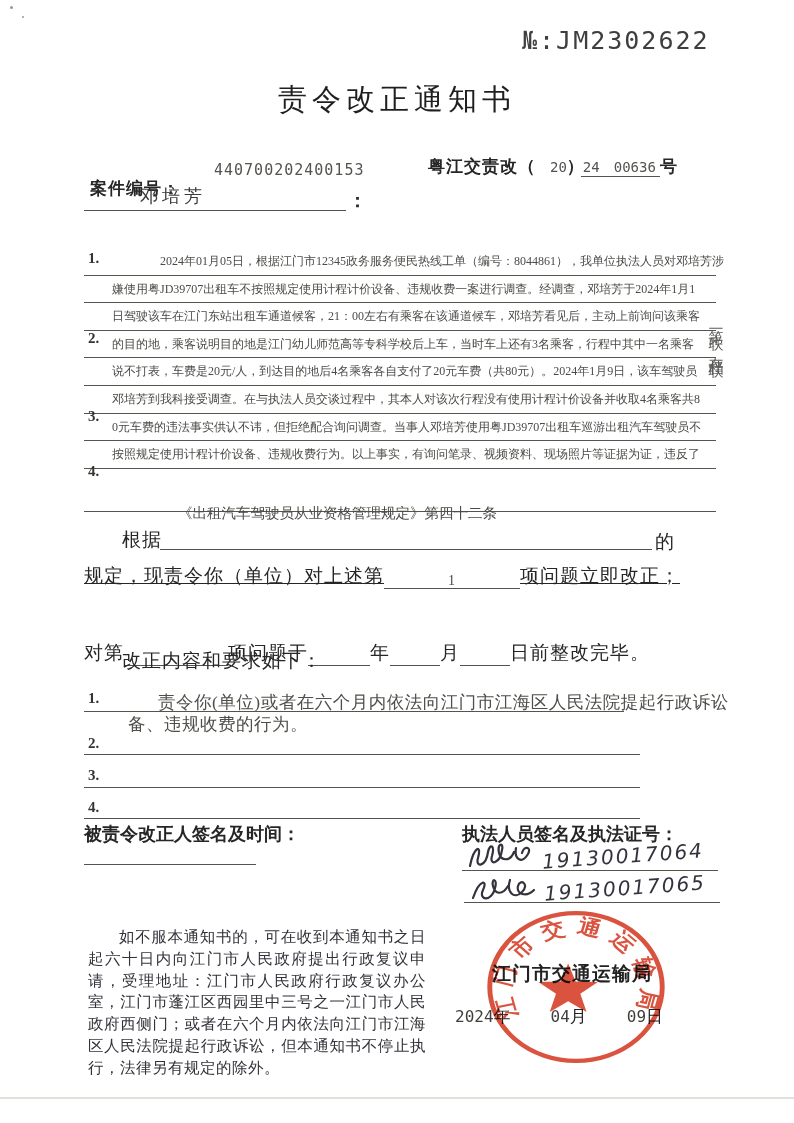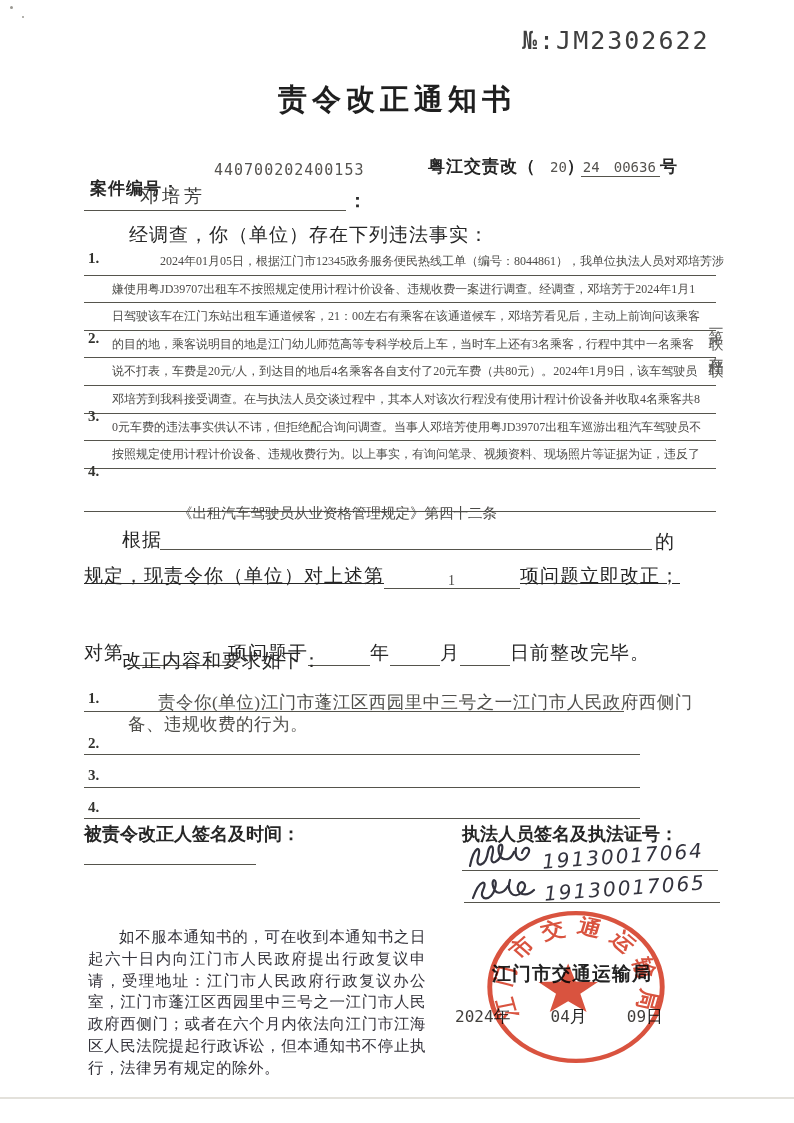--- a/index.html
+++ b/index.html
@@ -8,21 +8,21 @@
     background:#ffffff;overflow:hidden;
     font-family:"Liberation Serif","DejaVu Serif",serif;
     color:#2b2b2b;
   }
   .abs{position:absolute;}
   .mono{font-family:"DejaVu Sans Mono","Liberation Mono",monospace;}
   .typed{color:#55534f;}
   .serial{font-family:"DejaVu Sans Mono","Liberation Mono",monospace;
     font-size:25px;letter-spacing:2px;color:#3e3e3e;}
   .doc-title{width:100%;text-align:center;font-size:29px;letter-spacing:5px;
-    font-weight:700;color:#1f1f1f;}
+    font-weight:400;color:#1f1f1f;}
   .lbl{font-size:17px;font-weight:600;color:#262626;letter-spacing:1px;margin-top:20px;}
   .form-text{font-size:19px;color:#262626;letter-spacing:1px;}
   .uline{border-bottom:1.4px solid #55544c;}
   .blank{display:inline-block;border-bottom:1.4px solid #55544c;height:20px;vertical-align:bottom;}
   .vrow{height:26.6px;line-height:26.6px;border-bottom:1.4px solid #56554d;
     font-size:12px;color:#4b4a47;padding-left:28px;white-space:nowrap;overflow:visible;}
   .vrow.indent{padding-left:76px;}
   .vnum{font-size:15px;color:#33332f;font-weight:600;}
   .cnum{font-size:15px;color:#33332f;font-weight:600;}
   .ctyped{font-size:17.5px;color:#4f4e4a;white-space:nowrap;letter-spacing:0.5px;}
@@ -54,21 +54,20 @@
 
   <div class="abs" style="left:428px;top:155px;white-space:nowrap;">
     <span class="form-text" style="font-size:17px;font-weight:600;">粤江交责改（</span><span class="mono typed" style="font-size:14px;margin-left:14px;">20</span><span class="form-text" style="font-size:17px;font-weight:600;">）</span><span class="mono typed uline" style="font-size:14px;margin-left:-4px;padding:0 4px 1px 2px;">24　00636</span><span class="form-text" style="font-size:17px;font-weight:600;">号</span>
   </div>
 
   <div class="abs uline" style="left:84px;top:184px;width:262px;height:26px;">
     <span style="font-size:18px;color:#3a3a38;margin-left:56px;letter-spacing:4px;">邓培芳</span>
   </div>
   <div class="abs" style="left:348px;top:188px;font-size:19px;font-weight:700;">：</div>
 
-  <div class="abs form-text" style="left:129px;top:222px;">经调查，你（单位）存在下列违法事实：</div>
 
   <div class="abs" style="left:84px;top:248px;width:632px;">
     <div class="vrow indent">2024年01月05日，根据江门市12345政务服务便民热线工单（编号：8044861），我单位执法人员对邓培芳涉</div>
     <div class="vrow">嫌使用粤JD39707出租车不按照规定使用计程计价设备、违规收费一案进行调查。经调查，邓培芳于2024年1月1</div>
     <div class="vrow">日驾驶该车在江门东站出租车通道候客，21：00左右有乘客在该通道候车，邓培芳看见后，主动上前询问该乘客</div>
     <div class="vrow">的目的地，乘客说明目的地是江门幼儿师范高等专科学校后上车，当时车上还有3名乘客，行程中其中一名乘客</div>
     <div class="vrow">说不打表，车费是20元/人，到达目的地后4名乘客各自支付了20元车费（共80元）。2024年1月9日，该车驾驶员</div>
     <div class="vrow">邓培芳到我科接受调查。在与执法人员交谈过程中，其本人对该次行程没有使用计程计价设备并收取4名乘客共8</div>
     <div class="vrow">0元车费的违法事实供认不讳，但拒绝配合询问调查。当事人邓培芳使用粤JD39707出租车巡游出租汽车驾驶员不</div>
     <div class="vrow">按照规定使用计程计价设备、违规收费行为。以上事实，有询问笔录、视频资料、现场照片等证据为证，违反了</div>
@@ -90,21 +89,21 @@
     <span>规定，现责令你（单位）对上述第</span><span class="blank" style="width:136px;text-align:center;"><span class="typed" style="font-size:14px;color:#4b4a47;">1</span></span><span>项问题立即改正；</span>
   </div>
 
   <div class="abs form-text" style="left:84px;top:608px;white-space:nowrap;margin-top:32px;">
     <span>对第</span><span class="blank" style="width:104px;"></span><span>项问题于</span><span class="blank" style="width:62px;"></span><span>年</span><span class="blank" style="width:50px;"></span><span>月</span><span class="blank" style="width:50px;"></span><span>日前整改完毕。</span>
   </div>
 
   <div class="abs form-text" style="left:122px;top:648px;">改正内容和要求如下：</div>
 
   <div class="abs cnum" style="left:88px;top:690px;">1.</div>
-  <div class="abs ctyped" style="left:158px;top:690px;">责令你(单位)江门市蓬江区西园里中三号之一江门市人民政府西侧门</div>
+  <div class="abs ctyped" style="left:158px;top:690px;">责令你(单位)或者在六个月内依法向江门市江海区人民法院提起行政诉讼</div>
   <div class="abs uline" style="left:84px;top:711px;width:540px;"></div>
   <div class="abs ctyped" style="left:128px;top:712px;">备、违规收费的行为。</div>
 
   <div class="abs cnum" style="left:88px;top:735px;">2.</div>
   <div class="abs uline" style="left:84px;top:754px;width:556px;"></div>
 
   <div class="abs cnum" style="left:88px;top:767px;">3.</div>
   <div class="abs uline" style="left:84px;top:787px;width:556px;"></div>
 
   <div class="abs cnum" style="left:88px;top:799px;">4.</div>

